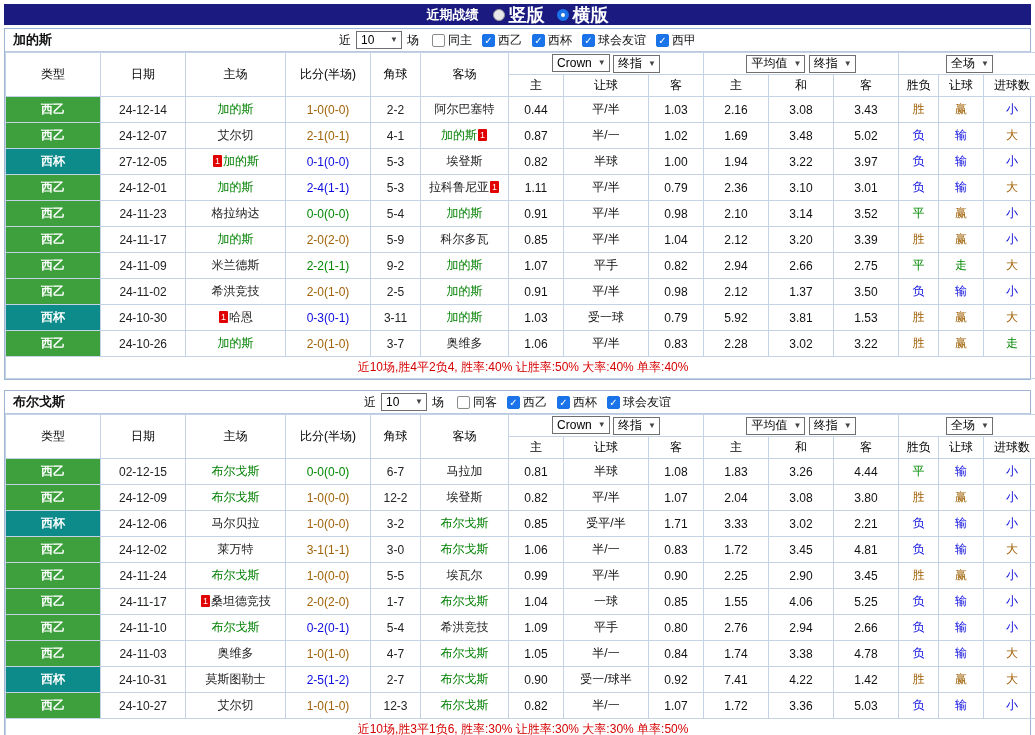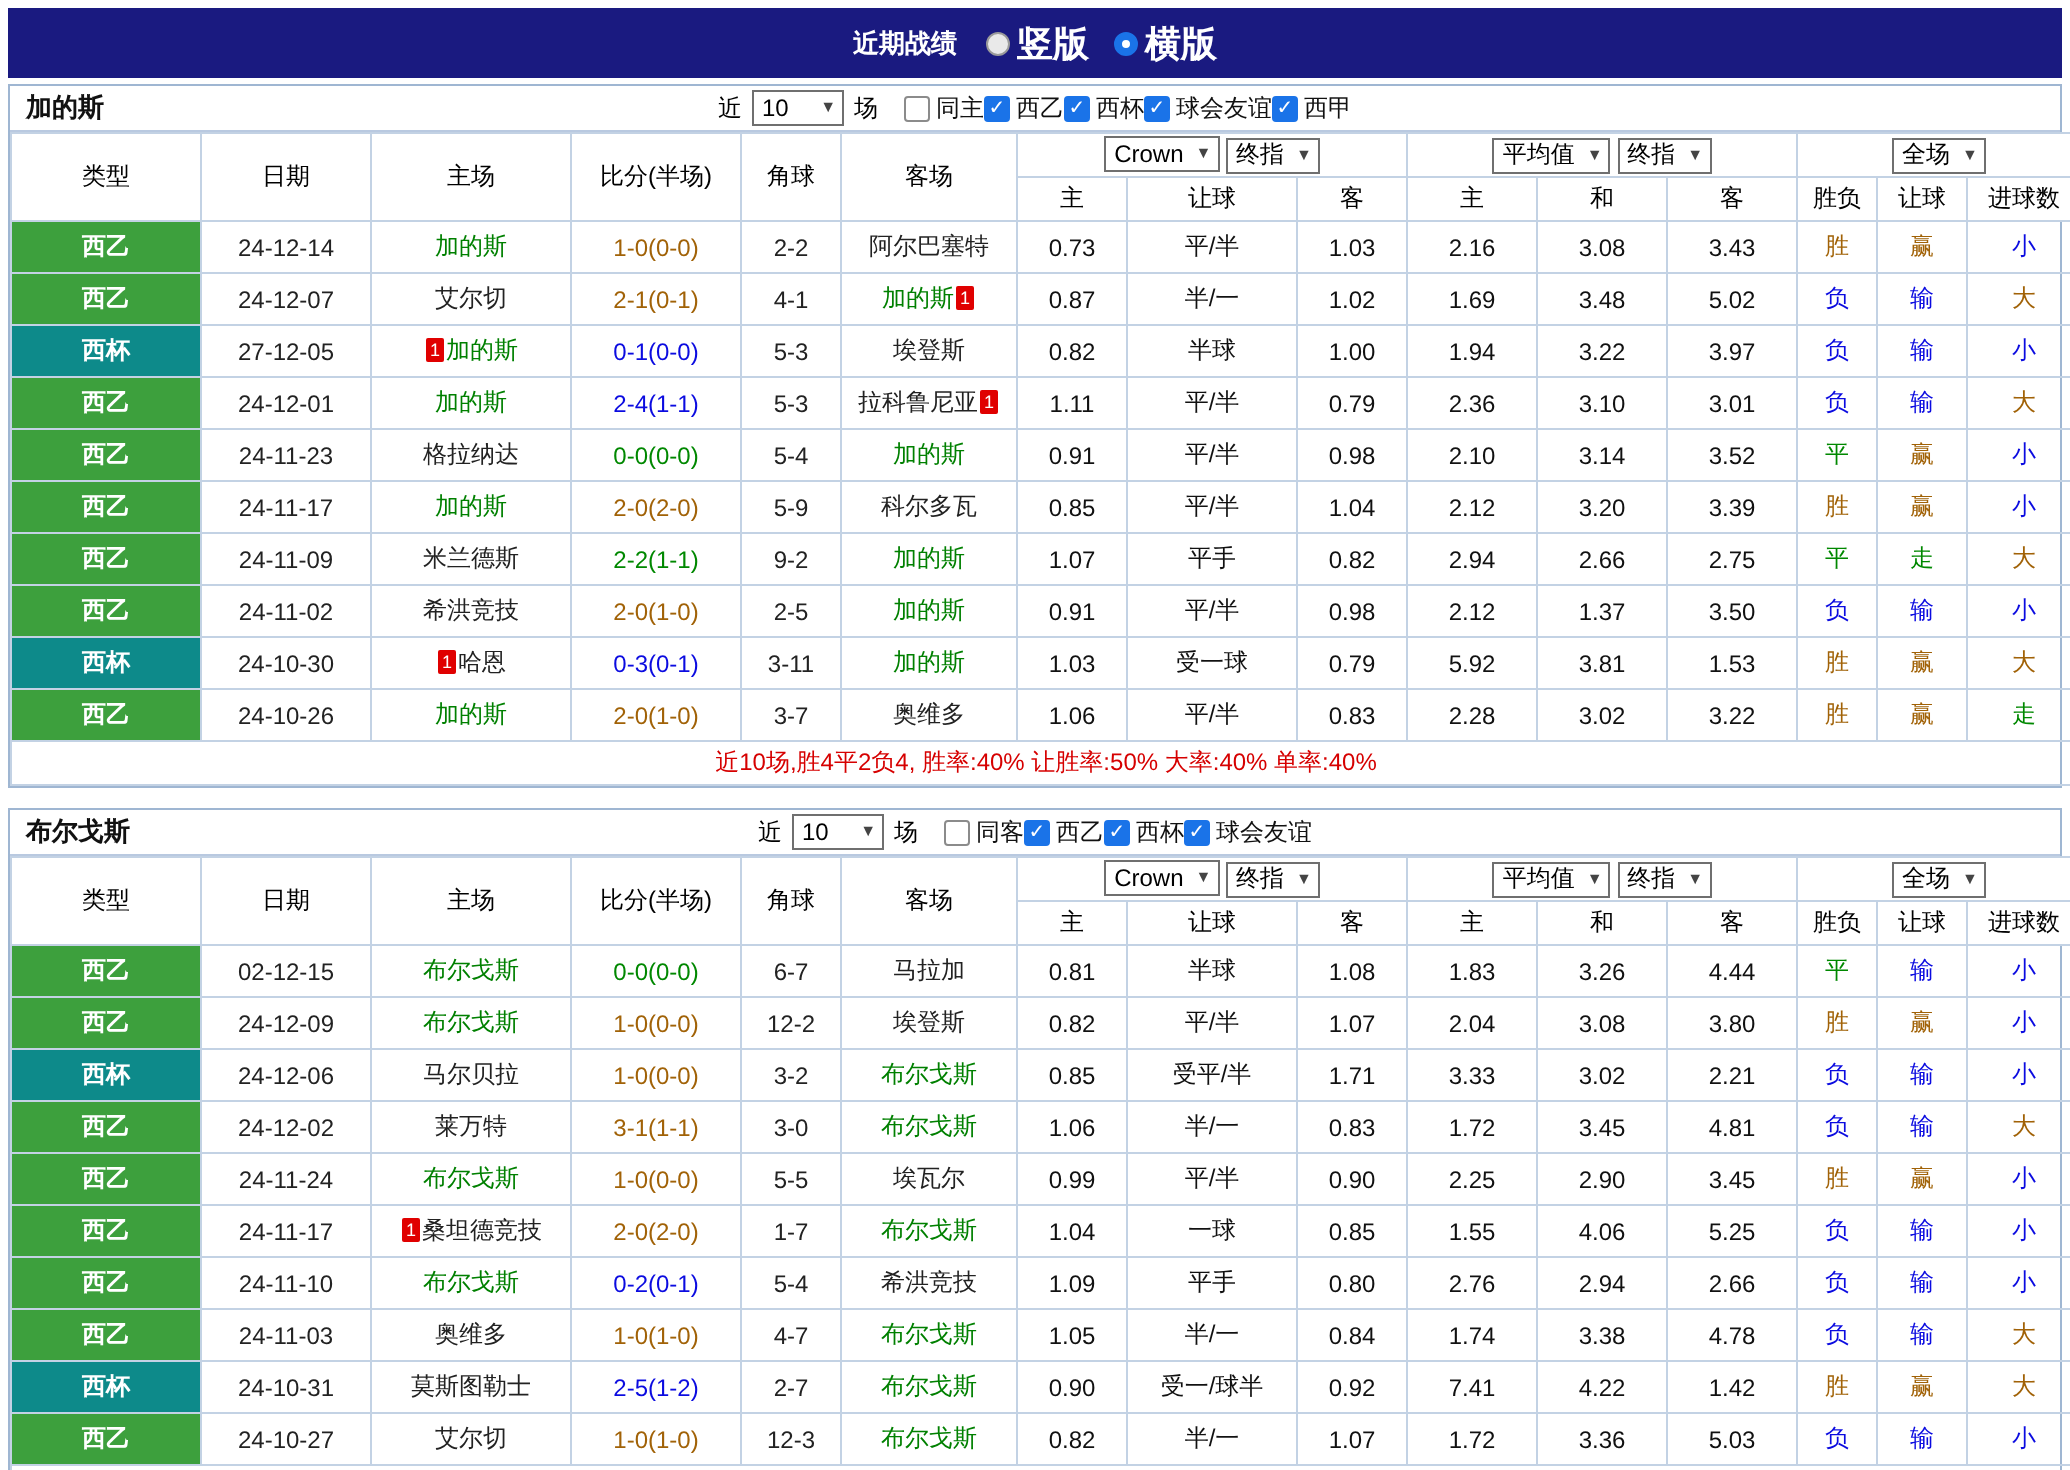--- a/index.html
+++ b/index.html
@@ -1,35 +1,35 @@
 <!DOCTYPE html>
 <html><head>
 <meta charset="utf-8">
 <style>
   * { box-sizing: border-box; }
   html,body { margin:0; padding:0; background:#fff; }
   body { width:1035px; font-family:"Liberation Sans","DejaVu Sans",sans-serif; }
   .page { padding:4px 4px 0 4px; }
 
   
-  .title-bar { height:35px; background:#1a1a80; color:#fff; display:flex;
+  .title-bar { height:21px; background:#1a1a80; color:#fff; display:flex;
                align-items:center; justify-content:center; gap:14px;
                font-size:13px; font-weight:bold; margin-bottom:3px; }
   .radio-group { display:flex; gap:12px; }
   .radio-opt { display:inline-flex; align-items:center; gap:4px; font-size:18px; font-weight:bold; cursor:pointer; }
   .radio { width:12px; height:12px; border-radius:50%; background:#e9e9e9; border:1px solid #9a9a9a; display:inline-block; }
   .radio.on { background:#fff; border:4px solid #1a73e8; }
 
   
   section { border:1px solid #9fb6d2; margin-bottom:10px; }
   .filter-row { position:relative; height:23px; display:flex; align-items:center;
                 font-size:12px; border-bottom:1px solid #b9c9e0; background:#fff; }
   .team-title { position:absolute; left:8px; font-size:13px; font-weight:bold; color:#111; }
   .filters { margin:0 auto; display:flex; align-items:center; gap:5px; }
-  .filter-list { display:inline-flex; align-items:center; margin-left:8px; }
+  .filter-list { display:inline-flex; align-items:center; gap:10px; margin-left:8px; }
   .chk { display:inline-flex; align-items:center; gap:3px; cursor:pointer; color:#111; }
   .cb { width:13px; height:13px; border:1px solid #8b8b8b; background:#fff; display:inline-flex;
         align-items:center; justify-content:center; font-size:10px; line-height:13px; color:#fff; border-radius:2px; }
   .cb.on { background:#1a73e8; border-color:#1a73e8; }
 
   
   .sel { display:inline-flex; align-items:center; justify-content:space-between;
          border:1px solid #6f6f6f; background:#fff; height:18px; min-width:46px;
          padding:0 3px 0 4px; font-size:12px; color:#000; gap:6px; cursor:pointer; }
   .caret { font-size:8px; color:#444; line-height:1; }
@@ -177,21 +177,21 @@
         </tr>
       </thead>
       <tbody>
           <tr>
             <td class="lg lg-second">西乙</td>
             <td class="">24-12-14</td>
             <td class=""><span class="focus">加的斯</span></td>
             <td class="c-red">1-0(0-0)</td>
             <td class="">2-2</td>
             <td class=""><span class="">阿尔巴塞特</span></td>
-            <td class="odds">0.73</td>
+            <td class="odds">0.44</td>
             <td class="odds">平/半</td>
             <td class="odds">1.03</td>
             <td class="odds">2.16</td>
             <td class="odds">3.08</td>
             <td class="odds">3.43</td>
             <td class="c-red">胜</td>
             <td class="c-red">赢</td>
             <td class="c-blue">小</td>
           </tr>
           <tr>

